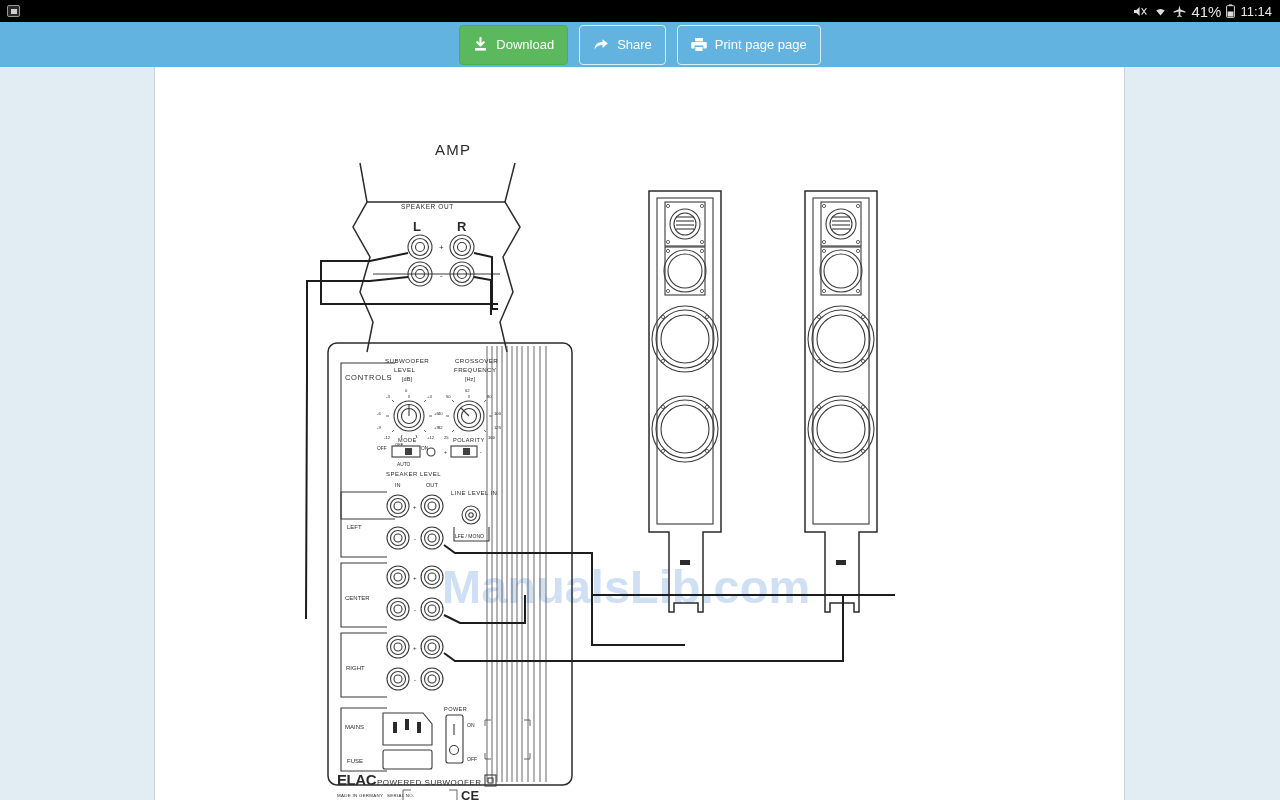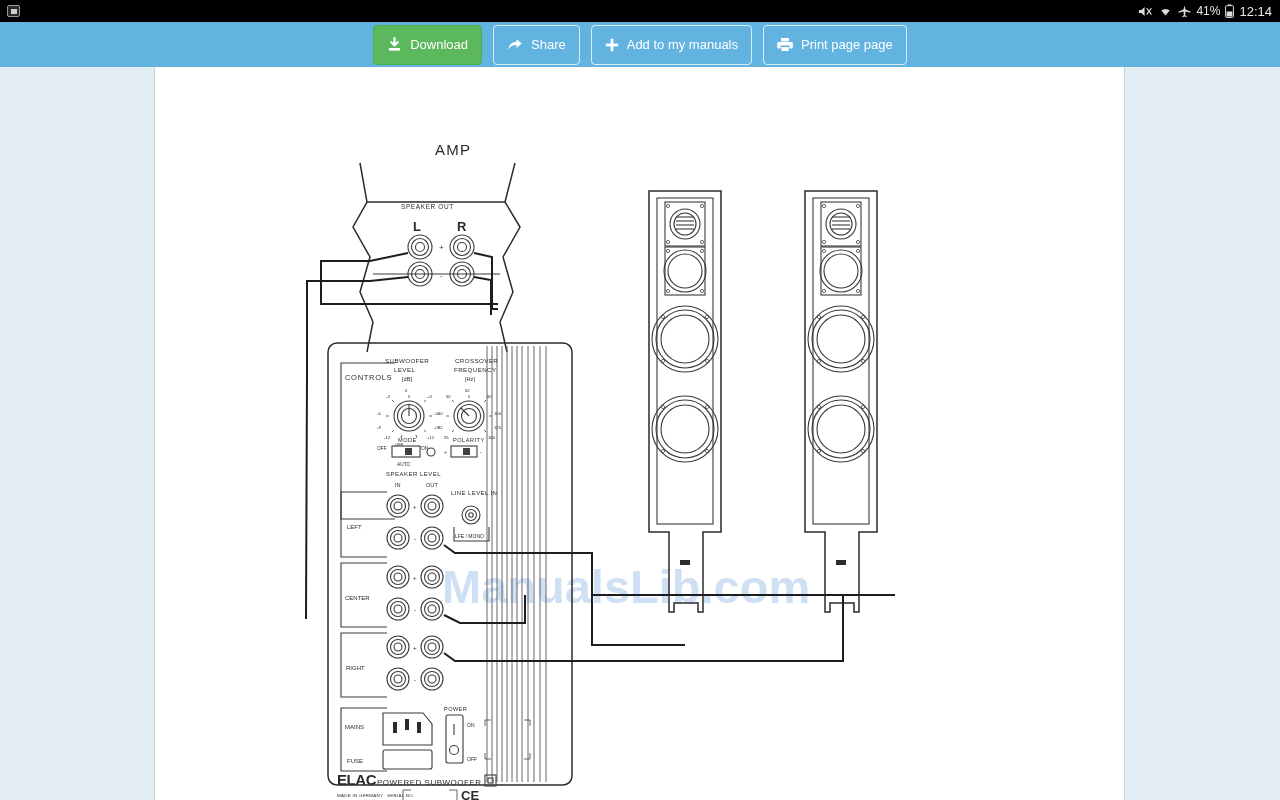--- a/index.html
+++ b/index.html
@@ -29,21 +29,21 @@
     border: 1px solid #9a9a9a;
     border-radius: 2px;
     background: #2a2a2a;
     position: relative;
   }
   .notif-icon::after {
     content: ""; position: absolute; left: 3px; top: 3px;
     width: 6px; height: 5px; background: #cfcfcf;
   }
   .sb-glyph { display: inline-flex; align-items: center; }
-  .battery-pct { font-size: 12px; letter-spacing: 0px; }
+  .battery-pct { font-size: 15px; letter-spacing: 0px; }
   .clock { font-size: 13px; }
 
   
   #toolbar {
     position: absolute; left: 0; top: 22px;
     width: 1280px; height: 45px;
     background: #63b3e0;
     display: flex; align-items: center; justify-content: center;
     gap: 11px;
   }
@@ -127,21 +127,21 @@
       </svg>
     </span>
     <span class="battery-pct">41%</span>
     <span class="sb-glyph">
       <svg width="9" height="14" viewBox="0 0 9 14">
         <rect x="2.8" y="0.4" width="3.4" height="1.3" fill="#dcdcdc"></rect>
         <rect x="0.6" y="1.7" width="7.8" height="11.7" rx="0.8" fill="none" stroke="#dcdcdc" stroke-width="1"></rect>
         <rect x="1.6" y="7.5" width="5.8" height="5" fill="#dcdcdc"></rect>
       </svg>
     </span>
-    <span class="clock">12:14</span>
+    <span class="clock">11:14</span>
   </div>
 </div>
 
 <div id="toolbar">
 
   <div class="tbtn primary">
     <span>
       <svg width="15" height="15" viewBox="0 0 15 15">
         <path d="M7.5 1 v6 M4.3 5.2 L7.5 8.4 L10.7 5.2" stroke="#fff" stroke-width="2.1" fill="none" stroke-linecap="round" stroke-linejoin="round"></path>
         <rect x="2" y="11" width="11" height="2.6" fill="#fff"></rect>
@@ -152,29 +152,20 @@
 
   <div class="tbtn">
     <span>
       <svg width="16" height="15" viewBox="0 0 16 15">
         <path d="M1.5 12.5 C2 7 5 5.2 9.5 5.1 L9.5 2.2 L14.8 6.6 L9.5 11 L9.5 8.1 C5.8 8.1 3.2 9.4 1.5 12.5 Z" fill="#fff"></path>
       </svg>
     </span>
     <span>Share</span>
   </div>
 
-  <div class="tbtn">
-    <span>
-      <svg width="14" height="14" viewBox="0 0 14 14">
-        <rect x="5.6" y="0.8" width="2.8" height="12.4" fill="#fff"></rect>
-        <rect x="0.8" y="5.6" width="12.4" height="2.8" fill="#fff"></rect>
-      </svg>
-    </span>
-    <span>Add to my manuals</span>
-  </div>
 
 
   <div class="tbtn">
     <span>
       <svg width="16" height="15" viewBox="0 0 16 15">
         <rect x="4" y="1" width="8" height="3.4" fill="#fff"></rect>
         <path d="M1.2 5 h13.6 a1 1 0 0 1 1 1 v4.6 a1 1 0 0 1 -1 1 h-2.4 v-3 h-8.8 v3 h-2.4 a1 1 0 0 1 -1 -1 v-4.6 a1 1 0 0 1 1 -1 z" fill="#fff"></path>
         <rect x="4.4" y="10" width="7.2" height="4" fill="#fff"></rect>
       </svg>
     </span>

